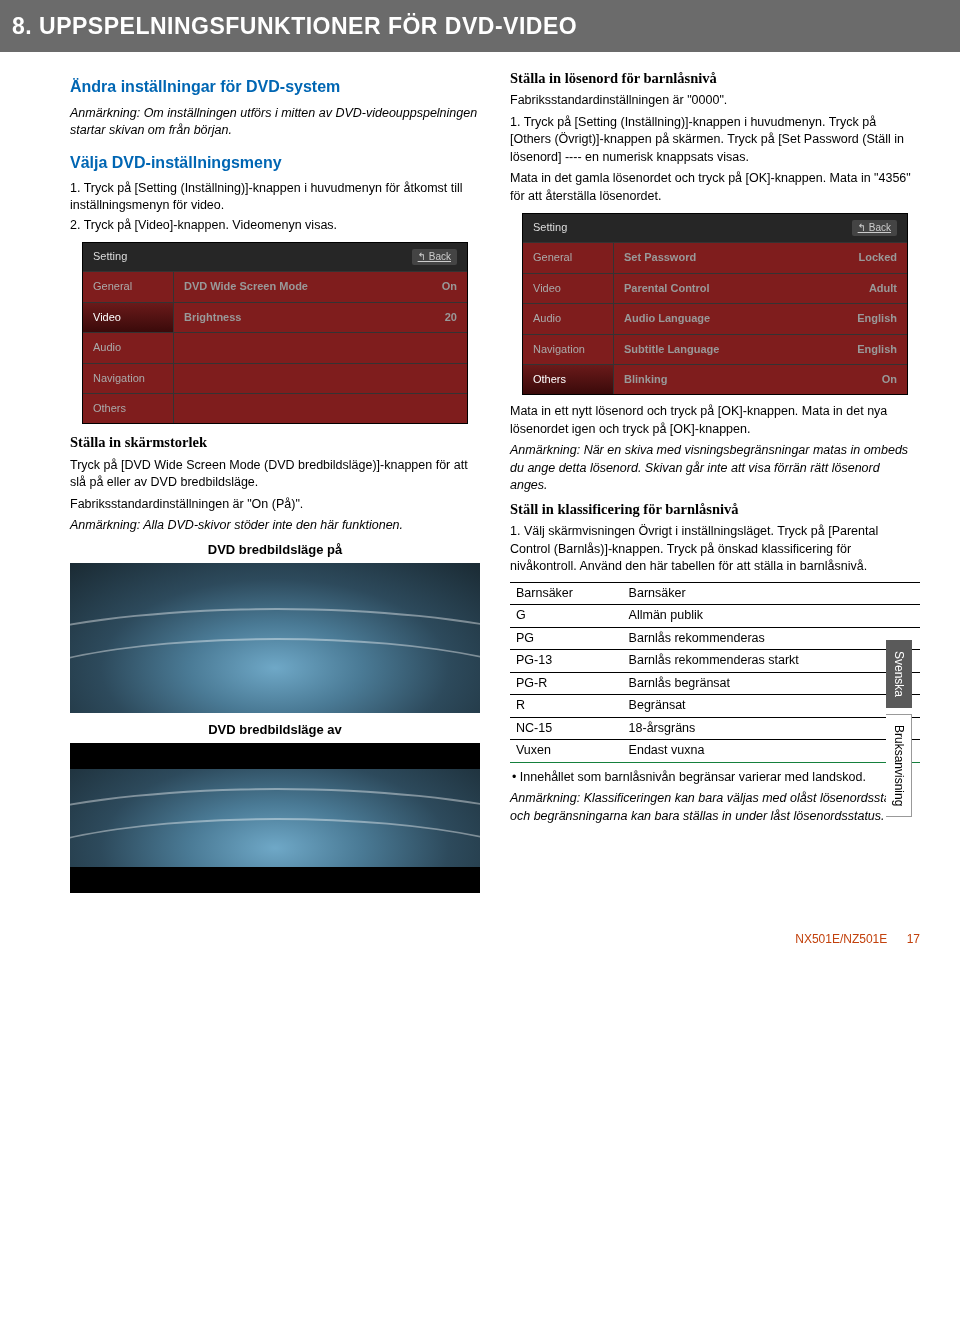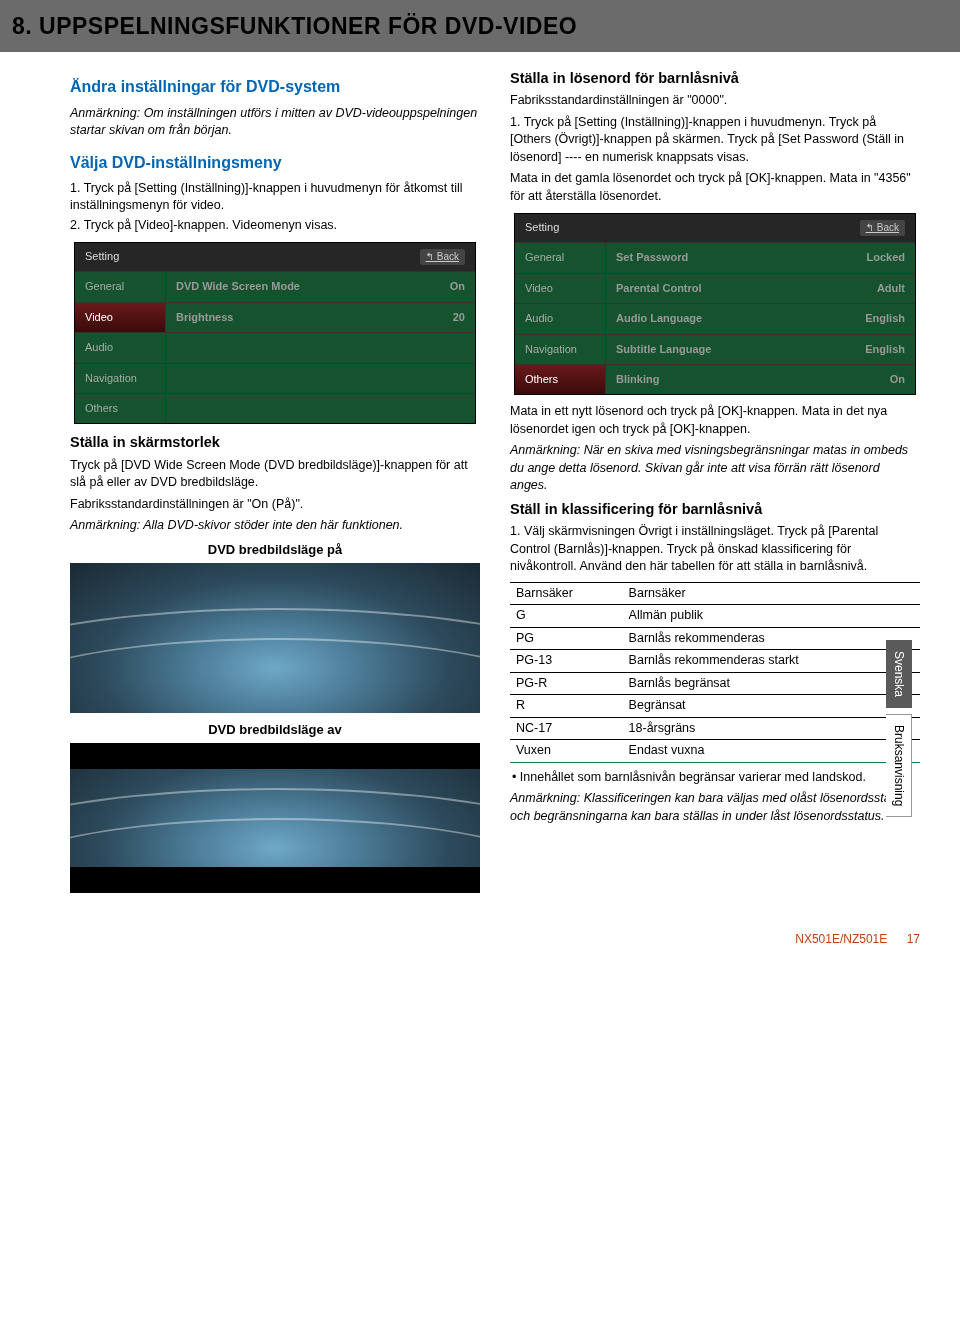--- a/index.html
+++ b/index.html
@@ -1,26 +1,26 @@
 <!DOCTYPE html>
 <html><head>
 <meta charset="utf-8">
 <style>
   * { box-sizing: border-box; margin: 0; padding: 0; }
   body { font-family: Arial, Helvetica, sans-serif; font-size: 12.5px; line-height: 1.4; color: #000; background: #fff; width: 960px; margin: 0 auto; padding: 0 40px 20px 70px; }
-  .titlebar { background: #6b6b6b; color: #000000; padding: 10px 12px; margin: 0 -40px 12px -70px; font-size: 23px; font-weight: bold; letter-spacing: 0.5px; }
+  .titlebar { background: #6b6b6b; color: #ffffff; padding: 10px 12px; margin: 0 -40px 12px -70px; font-size: 23px; font-weight: bold; letter-spacing: 0.5px; }
   .cols { display: flex; gap: 30px; }
   .col { flex: 1; min-width: 0; }
   .sect-blue { color: #0066b3; font-weight: bold; font-size: 16px; margin: 12px 0 6px; }
-  .sect-black { color: #000; font-weight: bold; font-size: 14.5px; margin: 4px 0 4px; }
+  .sect-black { color: #000; font-weight: bold; font-size: 14.5px; margin: 4px 0 4px; font-family: Liberation Serif, serif; }
   p { margin: 4px 0; }
   .it { font-style: italic; }
   ol { list-style: none; padding: 0; margin: 0; }
   ol li { margin: 2px 0; }
-  .menu { background: #14532d; color: #bbb; font-size: 11px; margin: 8px 4px; border: 1px solid #000; }
+  .menu { background: #7f1d1d; color: #bbb; font-size: 11px; margin: 8px 12px; border: 1px solid #000; }
   .menu-head { display: flex; justify-content: space-between; padding: 6px 10px; background: #262626; color: #ddd; }
   .menu-back { background: #444; border-radius: 2px; padding: 1px 6px; color: #ccc; font-size: 10px; text-decoration: underline; }
   .menu-row { display: flex; }
   .menu-side { width: 90px; padding: 7px 10px; border-top: 1px solid #333; color: #aaa; }
   .menu-side.sel { background: linear-gradient(#6a1a1a,#3a0a0a); color: #fff; }
   .menu-cell { flex: 1; padding: 7px 10px; border-top: 1px solid #333; border-left: 1px solid #333; color: #999; display: flex; justify-content: space-between; font-weight: bold; }
   .caption { text-align: center; font-weight: bold; font-size: 13px; margin: 6px 0 4px; }
   .screen { width: 100%; height: 150px; background: #000; position: relative; overflow: hidden; margin-bottom: 8px; }
   .screen .img { position: absolute; inset: 0; background: radial-gradient(ellipse at 50% 70%, #6fa8c7 0%, #4a7a95 30%, #2d4a5c 60%, #1a2a33 100%); }
   .screen .img::before, .screen .img::after { content:""; position:absolute; border:2px solid rgba(255,255,255,0.4); border-radius:50%; }
@@ -199,21 +199,21 @@
             </tr>
             <tr>
               <td>PG-R</td>
               <td>Barnlås begränsat</td>
             </tr>
             <tr>
               <td>R</td>
               <td>Begränsat</td>
             </tr>
             <tr>
-              <td>NC-17</td>
+              <td>NC-15</td>
               <td>18-årsgräns</td>
             </tr>
             <tr>
               <td>Vuxen</td>
               <td>Endast vuxna</td>
             </tr>
           </tbody>
         </table>
 
     <p class="bullet">• Innehållet som barnlåsnivån begränsar varierar med landskod.</p>

